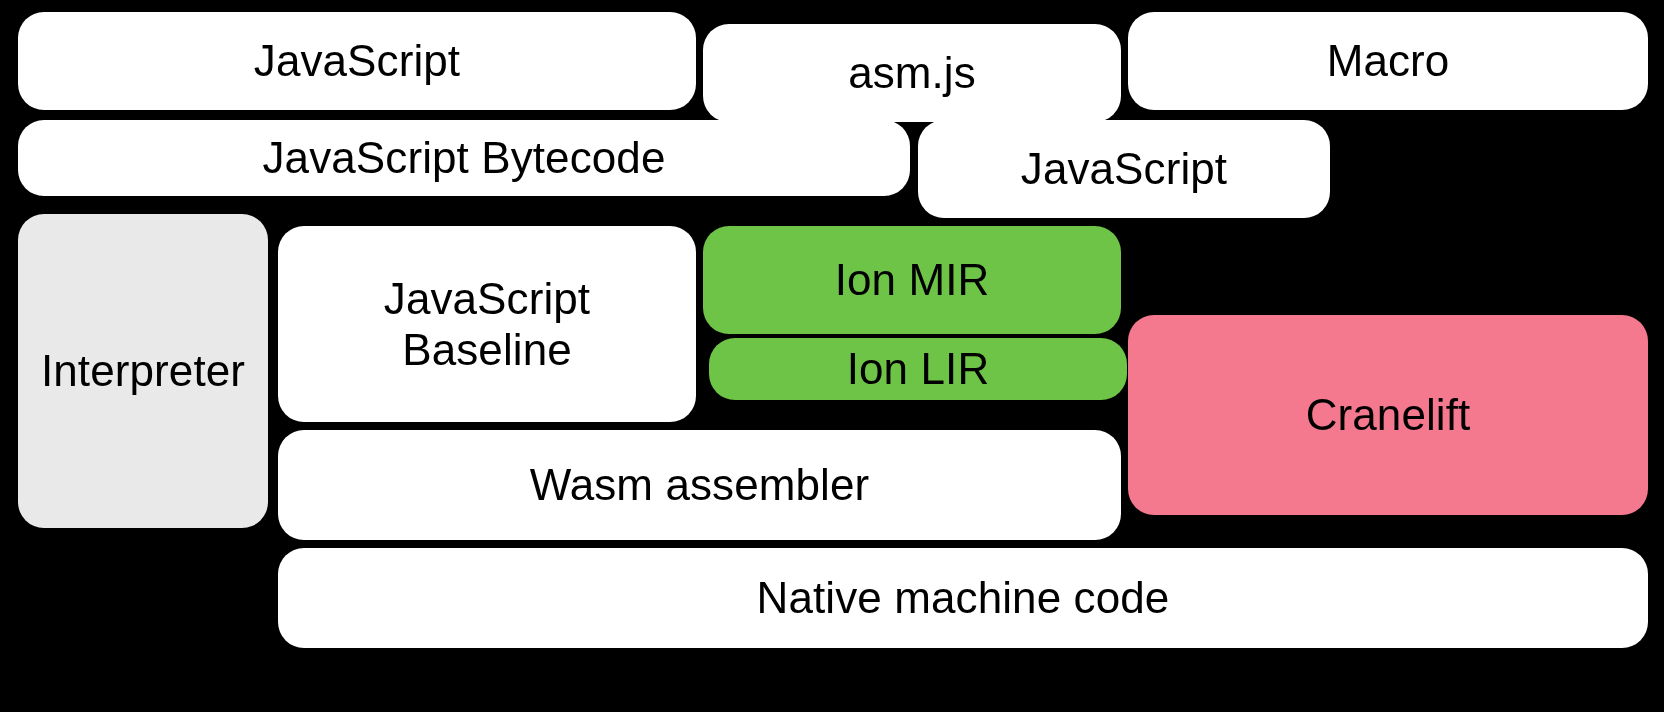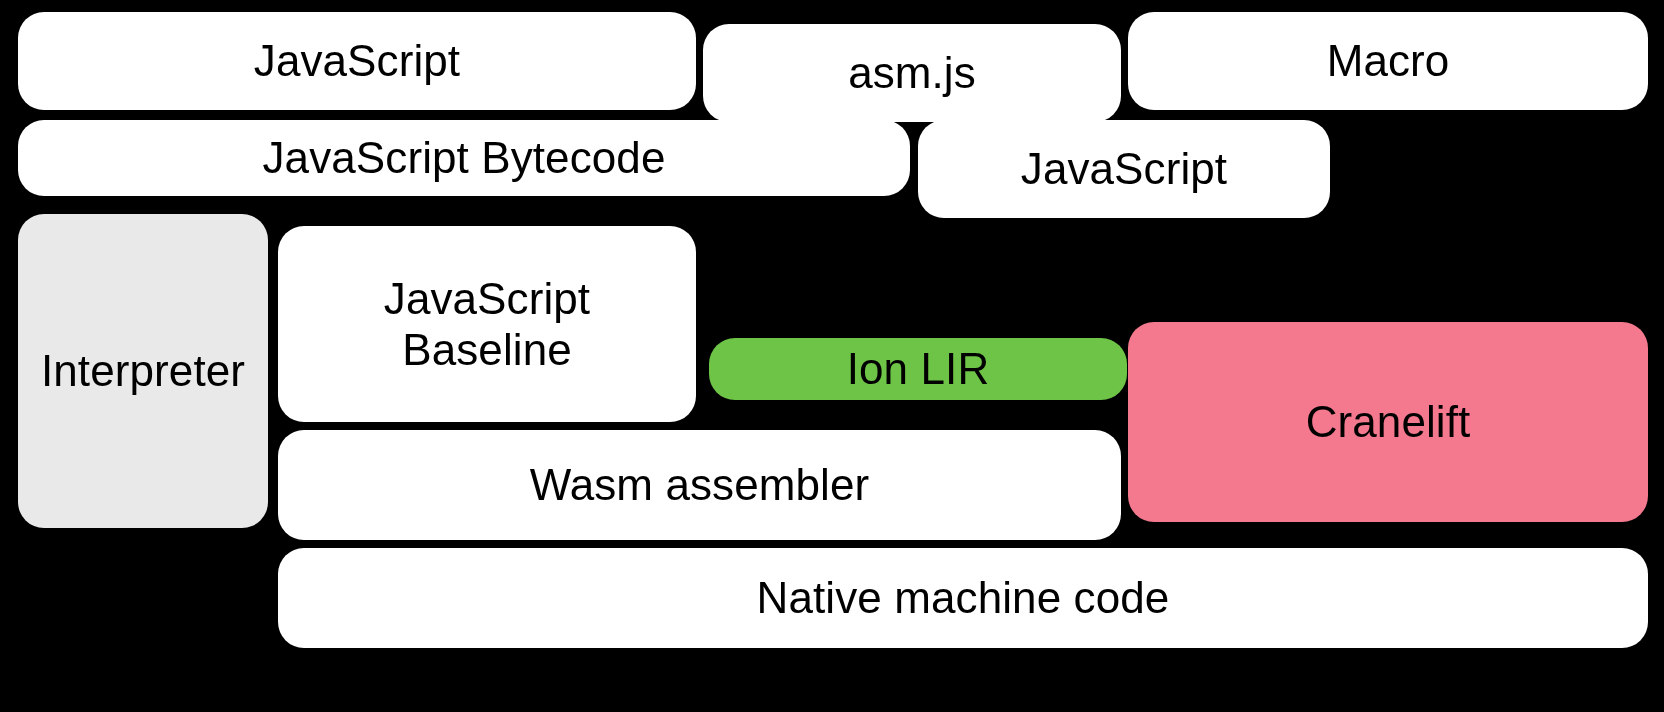--- a/index.html
+++ b/index.html
@@ -50,20 +50,21 @@
       <div class="node fill-white" style="left: 1128px; top: 12px; width: 520px; height: 98px; pointer-events: auto;">Macro</div>
     </div>
     <div style="position: absolute; left: 0px; top: 0px; width: 100%; height: 100%; pointer-events: none;">
       <div class="node fill-white" style="left: 18px; top: 120px; width: 892px; height: 76px; pointer-events: auto;">JavaScript Bytecode</div>
       <div class="node fill-white" style="left: 918px; top: 120px; width: 412px; height: 98px; pointer-events: auto;">JavaScript</div>
     </div>
     <div style="position: absolute; left: 0px; top: 0px; width: 100%; height: 100%; pointer-events: none;">
       <div class="node fill-gray" style="left: 18px; top: 214px; width: 250px; height: 314px; pointer-events: auto;">Interpreter</div>
       <div class="node fill-white" style="left: 278px; top: 226px; width: 418px; height: 196px; pointer-events: auto;">JavaScript
 Baseline</div>
+      <div class="node fill-green" style="left: 703px; top: 226px; width: 418px; height: 108px; pointer-events: auto;">Ion MIR</div>
       <div class="node fill-green" style="left: 709px; top: 338px; width: 418px; height: 62px; pointer-events: auto;">Ion LIR</div>
-      <div class="node fill-pink" style="left: 1128px; top: 322px; width: 520px; height: 200px; pointer-events: auto;">Cranelift</div>
+      <div class="node fill-pink" style="left: 1128px; top: 315px; width: 520px; height: 200px; pointer-events: auto;">Cranelift</div>
       <div class="node fill-white" style="left: 278px; top: 430px; width: 843px; height: 110px; pointer-events: auto;">Wasm assembler</div>
     </div>
     <div style="position: absolute; left: 0px; top: 0px; width: 100%; height: 100%; pointer-events: none;">
       <div class="node fill-white" style="left: 278px; top: 548px; width: 1370px; height: 100px; pointer-events: auto;">Native machine code</div>
     </div>
   </div>
 
 </body></html>

